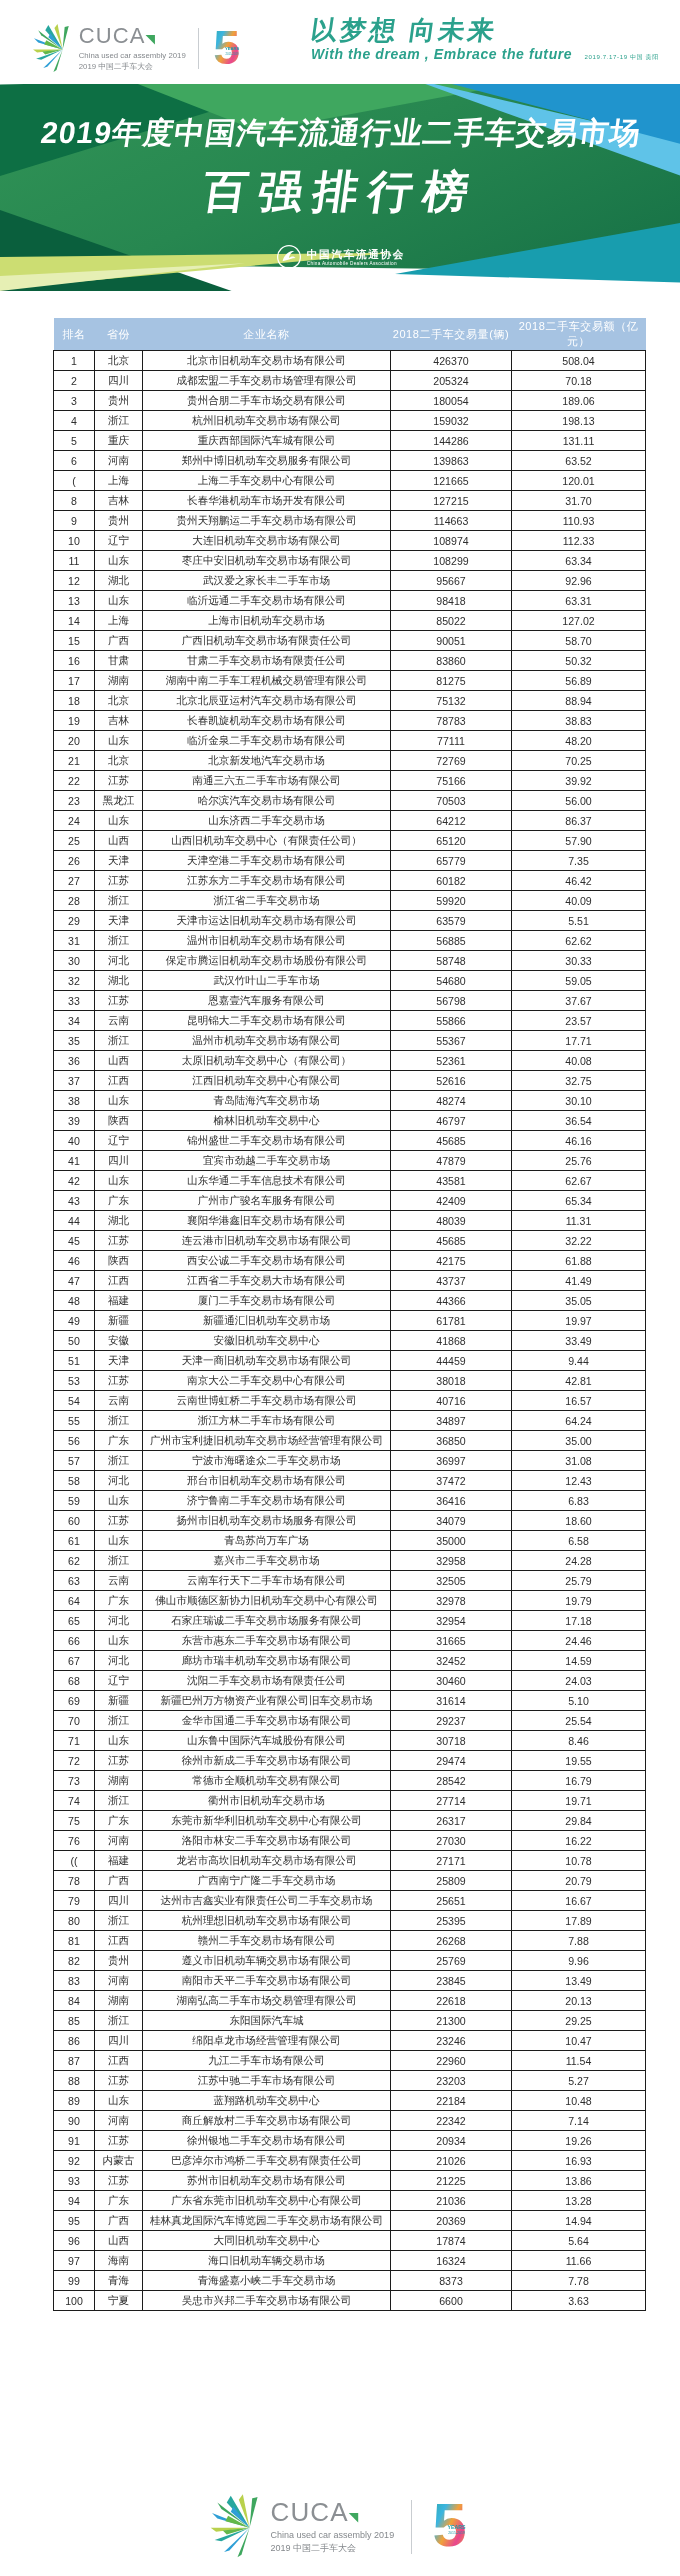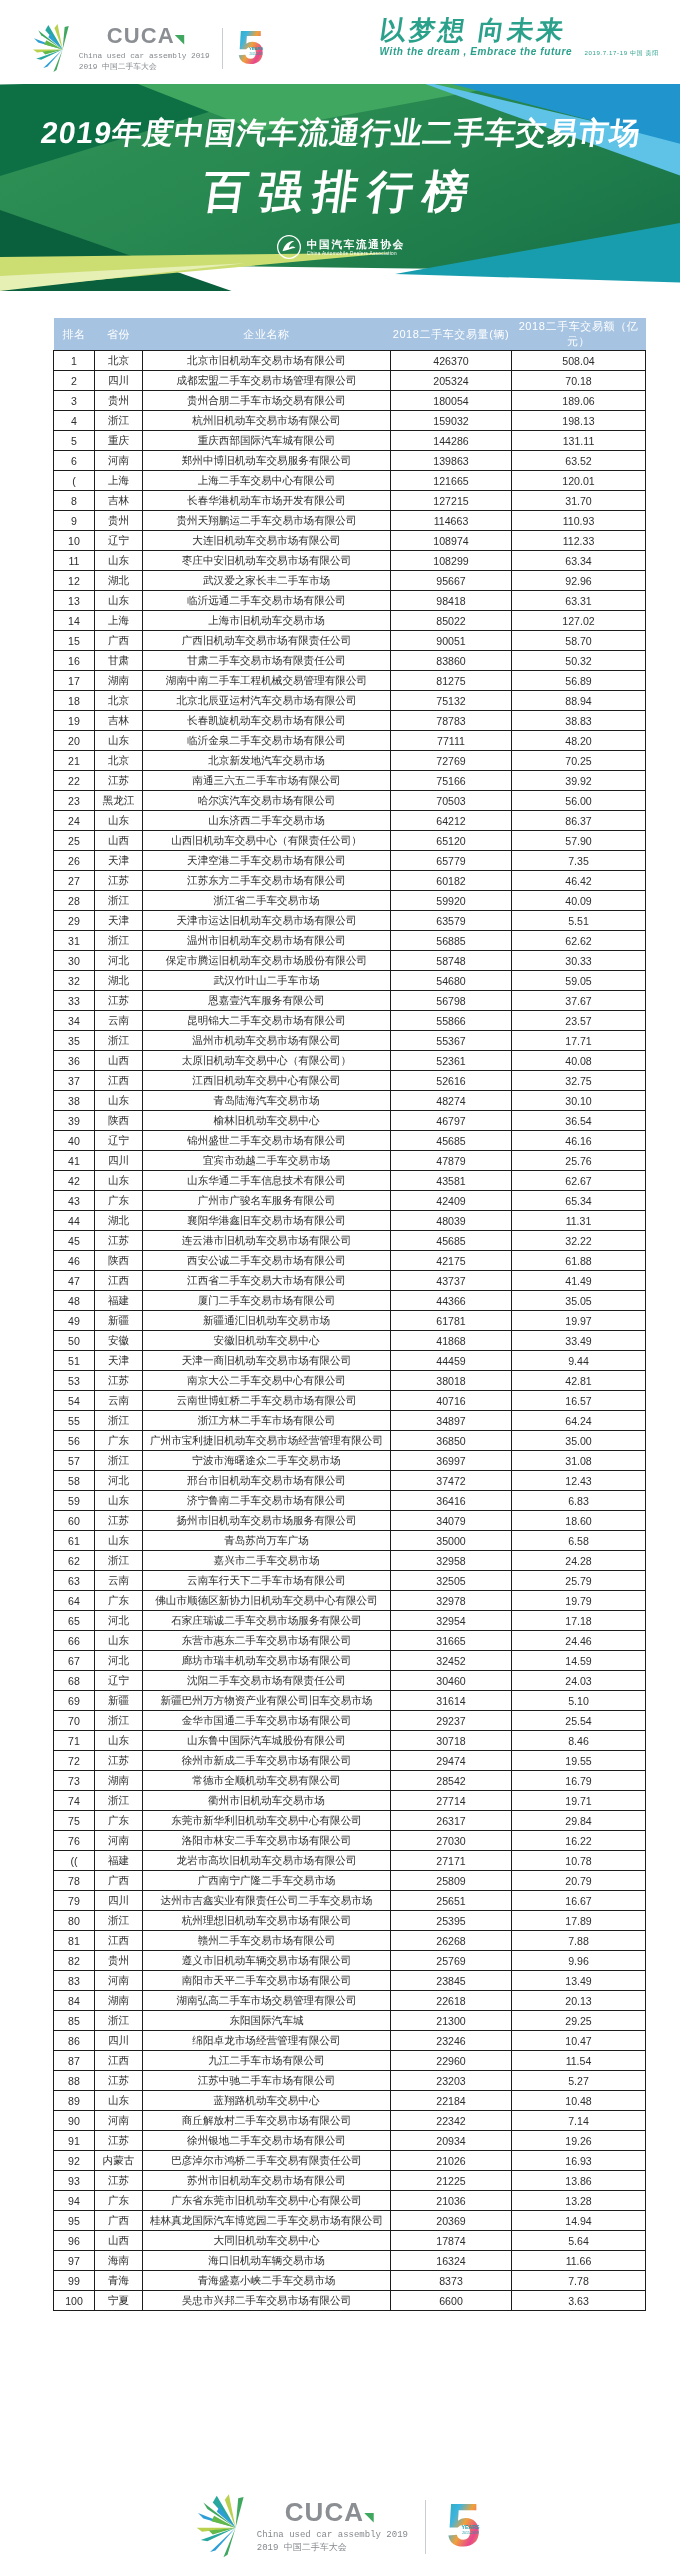--- a/index.html
+++ b/index.html
@@ -4,50 +4,50 @@
 <style>
   html,body{margin:0;padding:0;background:#ffffff;}
   .page{position:relative;width:681px;height:2576px;background:#fff;overflow:hidden;
         font-family:"Liberation Sans","DejaVu Sans",sans-serif;}
 
   
   .topbar{position:absolute;left:0;top:0;width:681px;height:84px;background:#fff;z-index:5;}
   .brand{position:absolute;left:31px;top:23.4px;display:flex;align-items:center;}
   .burst{width:51px;height:51px;}
   .brand-text{margin-left:-3.3px;}
-  .brand-word{font-size:22px;font-weight:bold;color:#8b8f93;letter-spacing:1.1px;line-height:1;margin-left:28px;}
+  .brand-word{font-size:22px;font-weight:normal;color:#8b8f93;letter-spacing:1.1px;line-height:1;}
   .brand-word .swoosh{color:#3fa75f;font-size:12.3px;}
-  .brand-tag{font-size:7.8px;color:#85898d;margin-top:4px;line-height:1.35;font-family:Liberation Mono, monospace;}
+  .brand-tag{font-size:7.8px;color:#85898d;margin-top:4px;line-height:1.35;}
   .brand-divider{width:0.6px;height:41px;background:#c9cdd1;margin:0 9px 0 12.3px;}
   .badge5{width:37px;height:49px;}
   .slogan{position:absolute;right:22px;top:15.6px;text-align:left;color:#2ba18c;}
   .slogan-cn{font-size:26px;font-weight:900;letter-spacing:3.3px;transform:skewX(-8deg);line-height:1.1;}
   .slogan-en-row{display:flex;align-items:baseline;margin-top:2.2px;}
-  .slogan-en{font-size:10px;font-style:italic;font-weight:bold;letter-spacing:0.6px;}
+  .slogan-en{font-size:14px;font-style:italic;font-weight:bold;letter-spacing:0.6px;}
   .slogan-date{font-size:6.1px;margin-left:12.3px;letter-spacing:0.6px;}
 
   
   .banner{position:absolute;left:0;top:78px;width:681px;height:213px;background:#fff;overflow:hidden;}
   .ly{position:absolute;inset:0;}
   .b-base{background:linear-gradient(155deg,#319457 0%,#278750 45%,#156f45 100%);
           clip-path:polygon(0 9%,100% 0,100% 91%,0 87%);}
   .b-darktl{background:#0d6f44;clip-path:polygon(0 3%,47% 0,0 46%);}
   .b-brttop{background:#3fa75f;clip-path:polygon(18% 0,80% 0,38% 25%);}
   .b-lblue{background:#5fc3e8;clip-path:polygon(60% 0,100% 30%,100% 46%);}
   .b-blue{background:#2094cd;clip-path:polygon(63% 0,100% 0,100% 31%);}
   .b-teal{background:#189dae;clip-path:polygon(58% 92%,100% 68%,100% 96%);}
   .b-darkbl{background:#0a5f3d;clip-path:polygon(0 62%,34% 100%,0 100%);}
   .b-yellow{background:#ccdd72;clip-path:polygon(0 84%,58% 82%,0 99%);}
   .b-pale{background:#e6efb4;clip-path:polygon(0 93%,36% 87%,0 100%);}
   .banner-inner{position:absolute;inset:0;display:flex;flex-direction:column;align-items:center;}
   .bt1{margin-top:35px;font-size:30px;font-weight:900;color:#fff;letter-spacing:1.1px;
        transform:skewX(-8deg);white-space:nowrap;}
   .bt2{margin-top:7.8px;font-size:45px;font-weight:900;color:#fff;letter-spacing:10px;
        transform:skewX(-8deg);}
-  .cada{margin-top:12px;display:flex;align-items:center;color:#fff;}
+  .cada{margin-top:22px;display:flex;align-items:center;color:#fff;}
   .cada svg{width:26px;height:26px;margin-right:5px;}
   .cada-cn{font-size:10.6px;letter-spacing:1.7px;font-weight:bold;line-height:1.2;}
   .cada-en{font-size:4.7px;letter-spacing:0.3px;}
 
   
   .table-wrap{position:absolute;left:53px;top:318px;width:511px;}
   table{border-collapse:collapse;width:100%;table-layout:fixed;}
   col.c-rank{width:41px;}col.c-prov{width:48px;}col.c-comp{width:248px;}
   col.c-vol{width:121px;}col.c-amt{width:134px;}
   thead th{background:#a6c3e2;color:#fff;font-size:11px;font-weight:500;height:29px;

